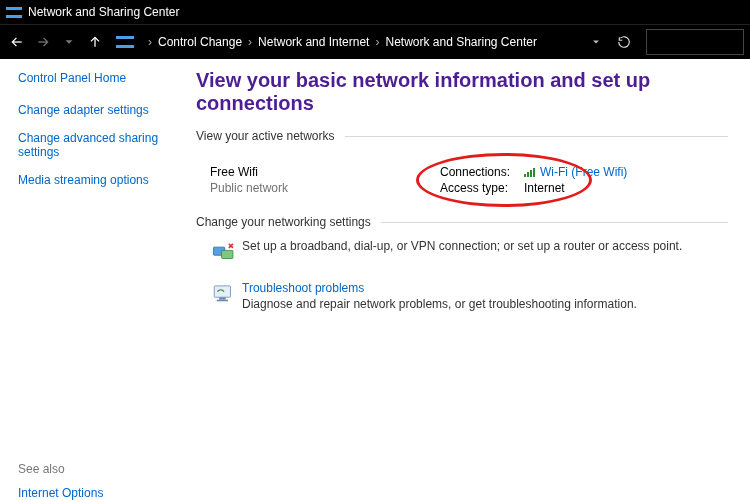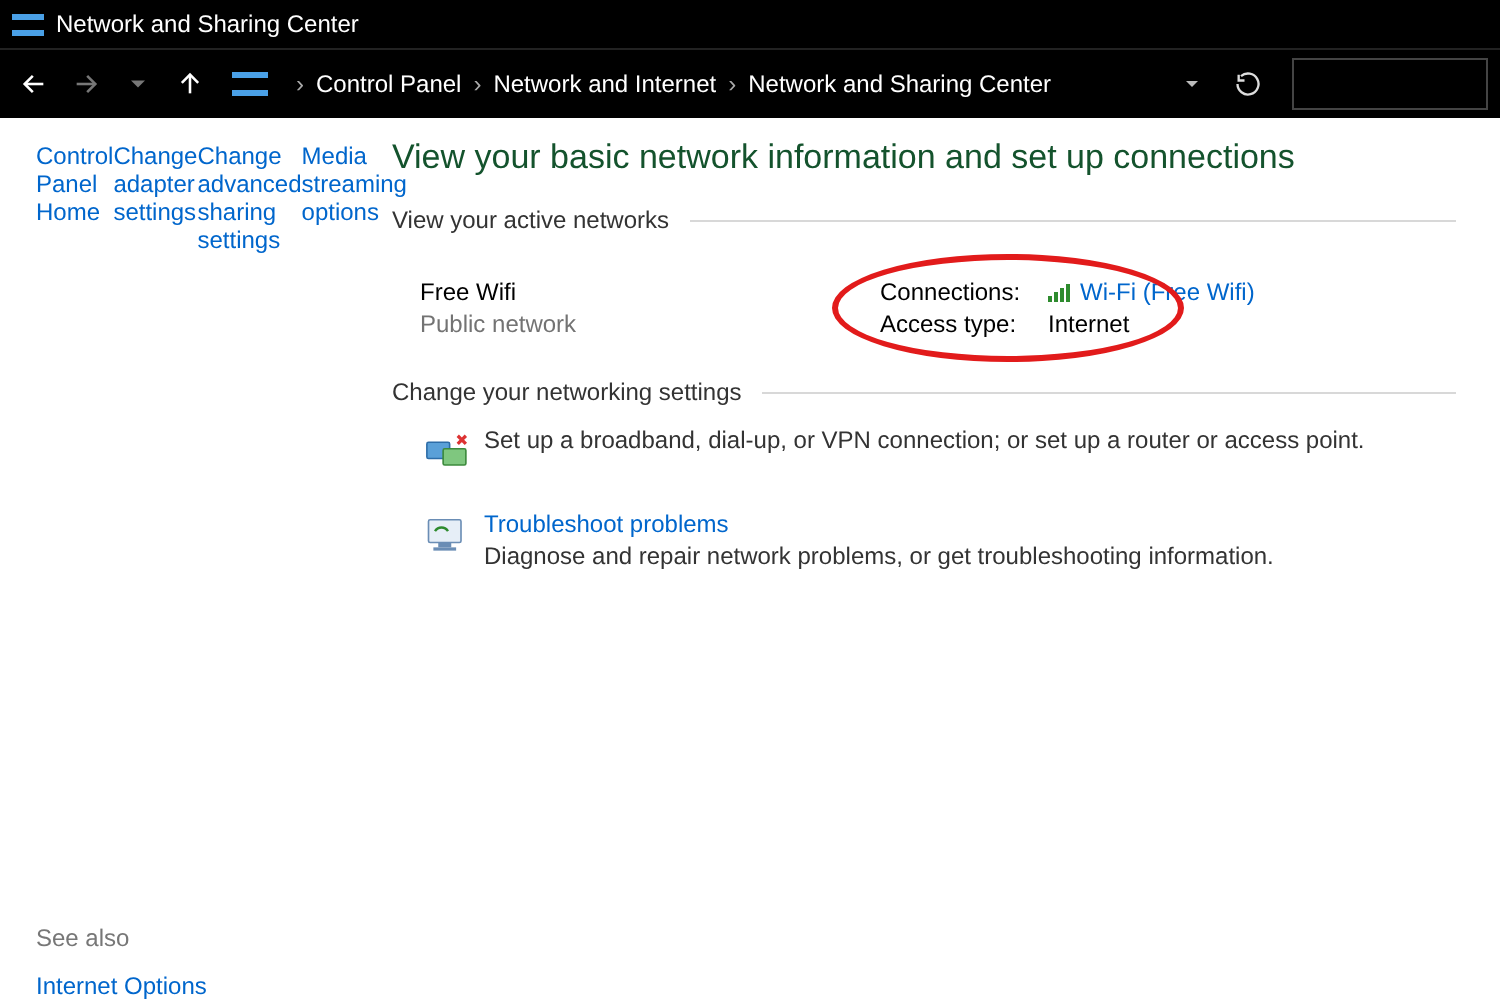--- a/index.html
+++ b/index.html
@@ -13,26 +13,26 @@
   .navicon{width:18px;height:18px;margin:0 8px 0 6px;display:flex;flex-direction:column;justify-content:space-around}
   .navicon span{display:block;height:3px;background:#4aa0e6}
   .crumbs{display:flex;align-items:center;font-size:12px}
   .crumbs .chev{margin:0 6px;color:#aaa}
   .crumb{cursor:default}
   .navright{margin-left:auto;display:flex;align-items:center}
   .navright .drop{width:20px;height:20px;display:flex;align-items:center;justify-content:center;color:#bbb;margin-right:8px}
   .navright .refresh{width:20px;height:20px;display:flex;align-items:center;justify-content:center;color:#ddd;margin-right:12px}
   .searchbox{width:96px;height:24px;background:#000;border:1px solid #444}
   .body{display:flex;height:calc(500px - 24px - 34px)}
-  .sidebar{width:190px;padding:12px 0 10px 18px;display:flex;box-sizing:border-box;position:relative}
+  .sidebar{width:190px;padding:12px 0 10px 18px;display:flex;flex-direction:column;box-sizing:border-box;position:relative}
   .sidelink{color:#0066cc;margin-bottom:14px;cursor:pointer;font-size:12px;line-height:14px;max-width:160px}
   .see-also{position:absolute;bottom:1px;left:18px}
   .see-also .hdr{color:#777;margin-bottom:10px}
   .main{flex:1;padding:10px 22px 0 6px}
-  .mainhead{color:#14532d;font-size:17px;margin:0 0 14px 0;font-weight:400}
+  .mainhead{color:#4c1d95;font-size:20px;margin:0 0 14px 0;font-weight:700}
   .group{margin-bottom:18px}
   .grouptitle{display:flex;align-items:center;color:#333;font-size:12px;margin-bottom:10px}
   .grouptitle .line{flex:1;border-top:1px solid #d8d8d8;margin-left:10px}
   .netrow{display:flex}
   .netleft{width:230px;padding-left:14px}
   .netname{font-weight:normal;margin-bottom:2px}
   .nettype{color:#737373}
   .netright{position:relative;font-size:12px}
   .kv{display:flex;margin-bottom:2px}
   .kv .k{width:84px}
@@ -85,21 +85,21 @@
         <path d="M12 20V5"></path>
         <path d="M5 11l7-7 7 7"></path>
       </svg>
   </div>
   <div class="navicon">
       <span></span>
       <span></span>
     </div>
   <div class="crumbs">
     <span class="chev">›</span>
-    <span class="crumb">Control Panel</span>
+    <span class="crumb">Control Change</span>
     <span class="chev">›</span>
     <span class="crumb">Network and Internet</span>
     <span class="chev">›</span>
     <span class="crumb">Network and Sharing Center</span>
   </div>
   <div class="navright">
     <div class="drop">
       <svg viewBox="0 0 24 24" width="12" height="12" fill="currentColor">
           <path d="M6 9l6 6 6-6z"></path>
         </svg>

